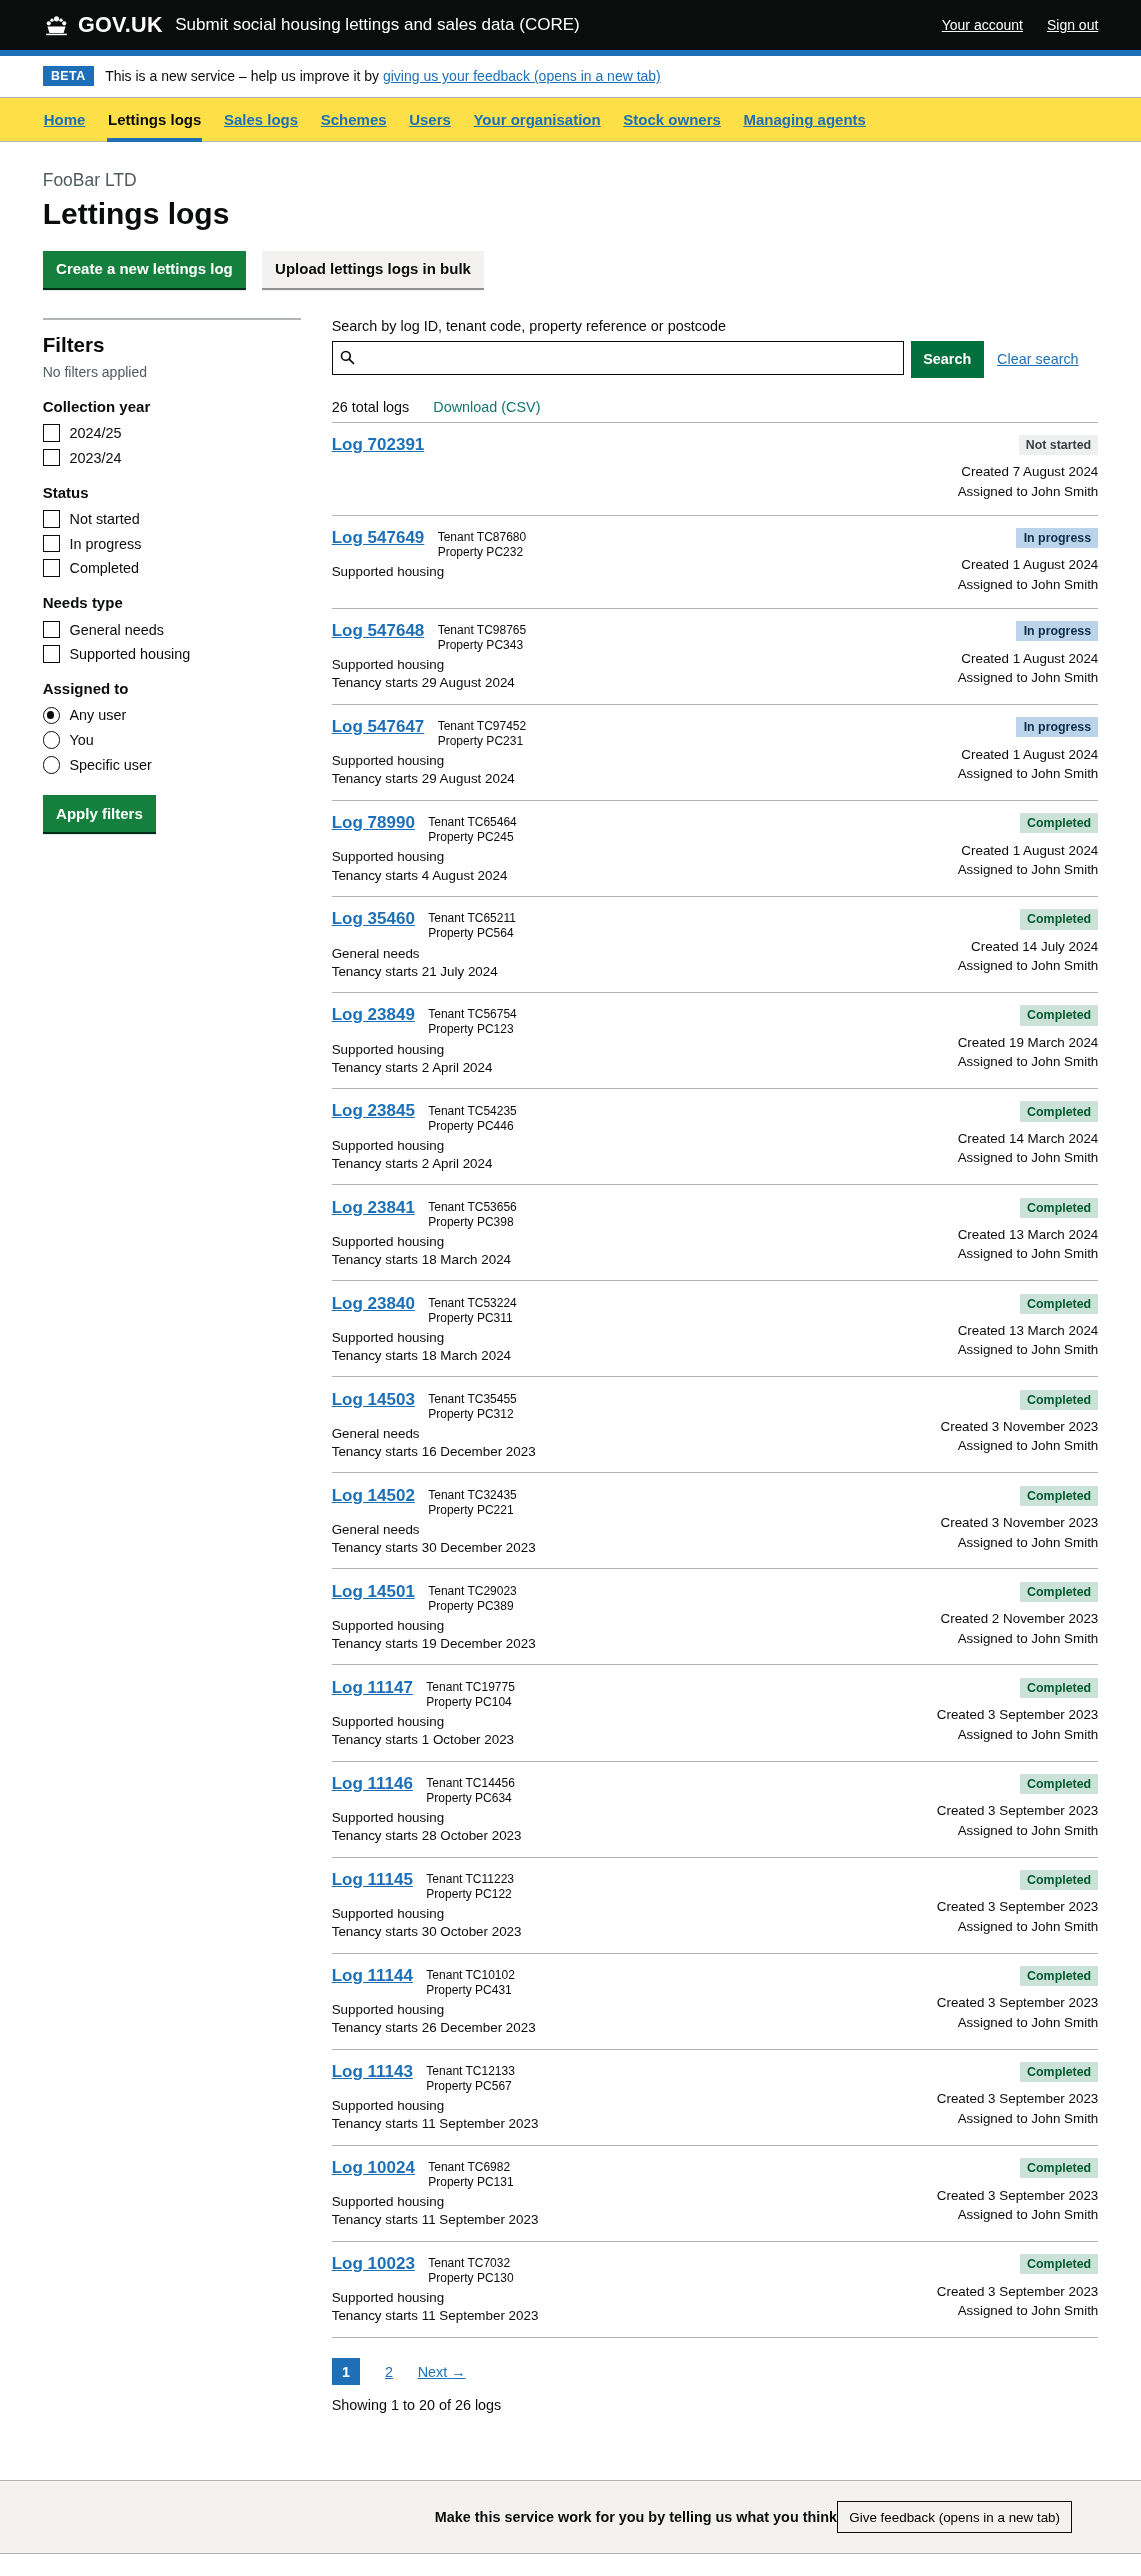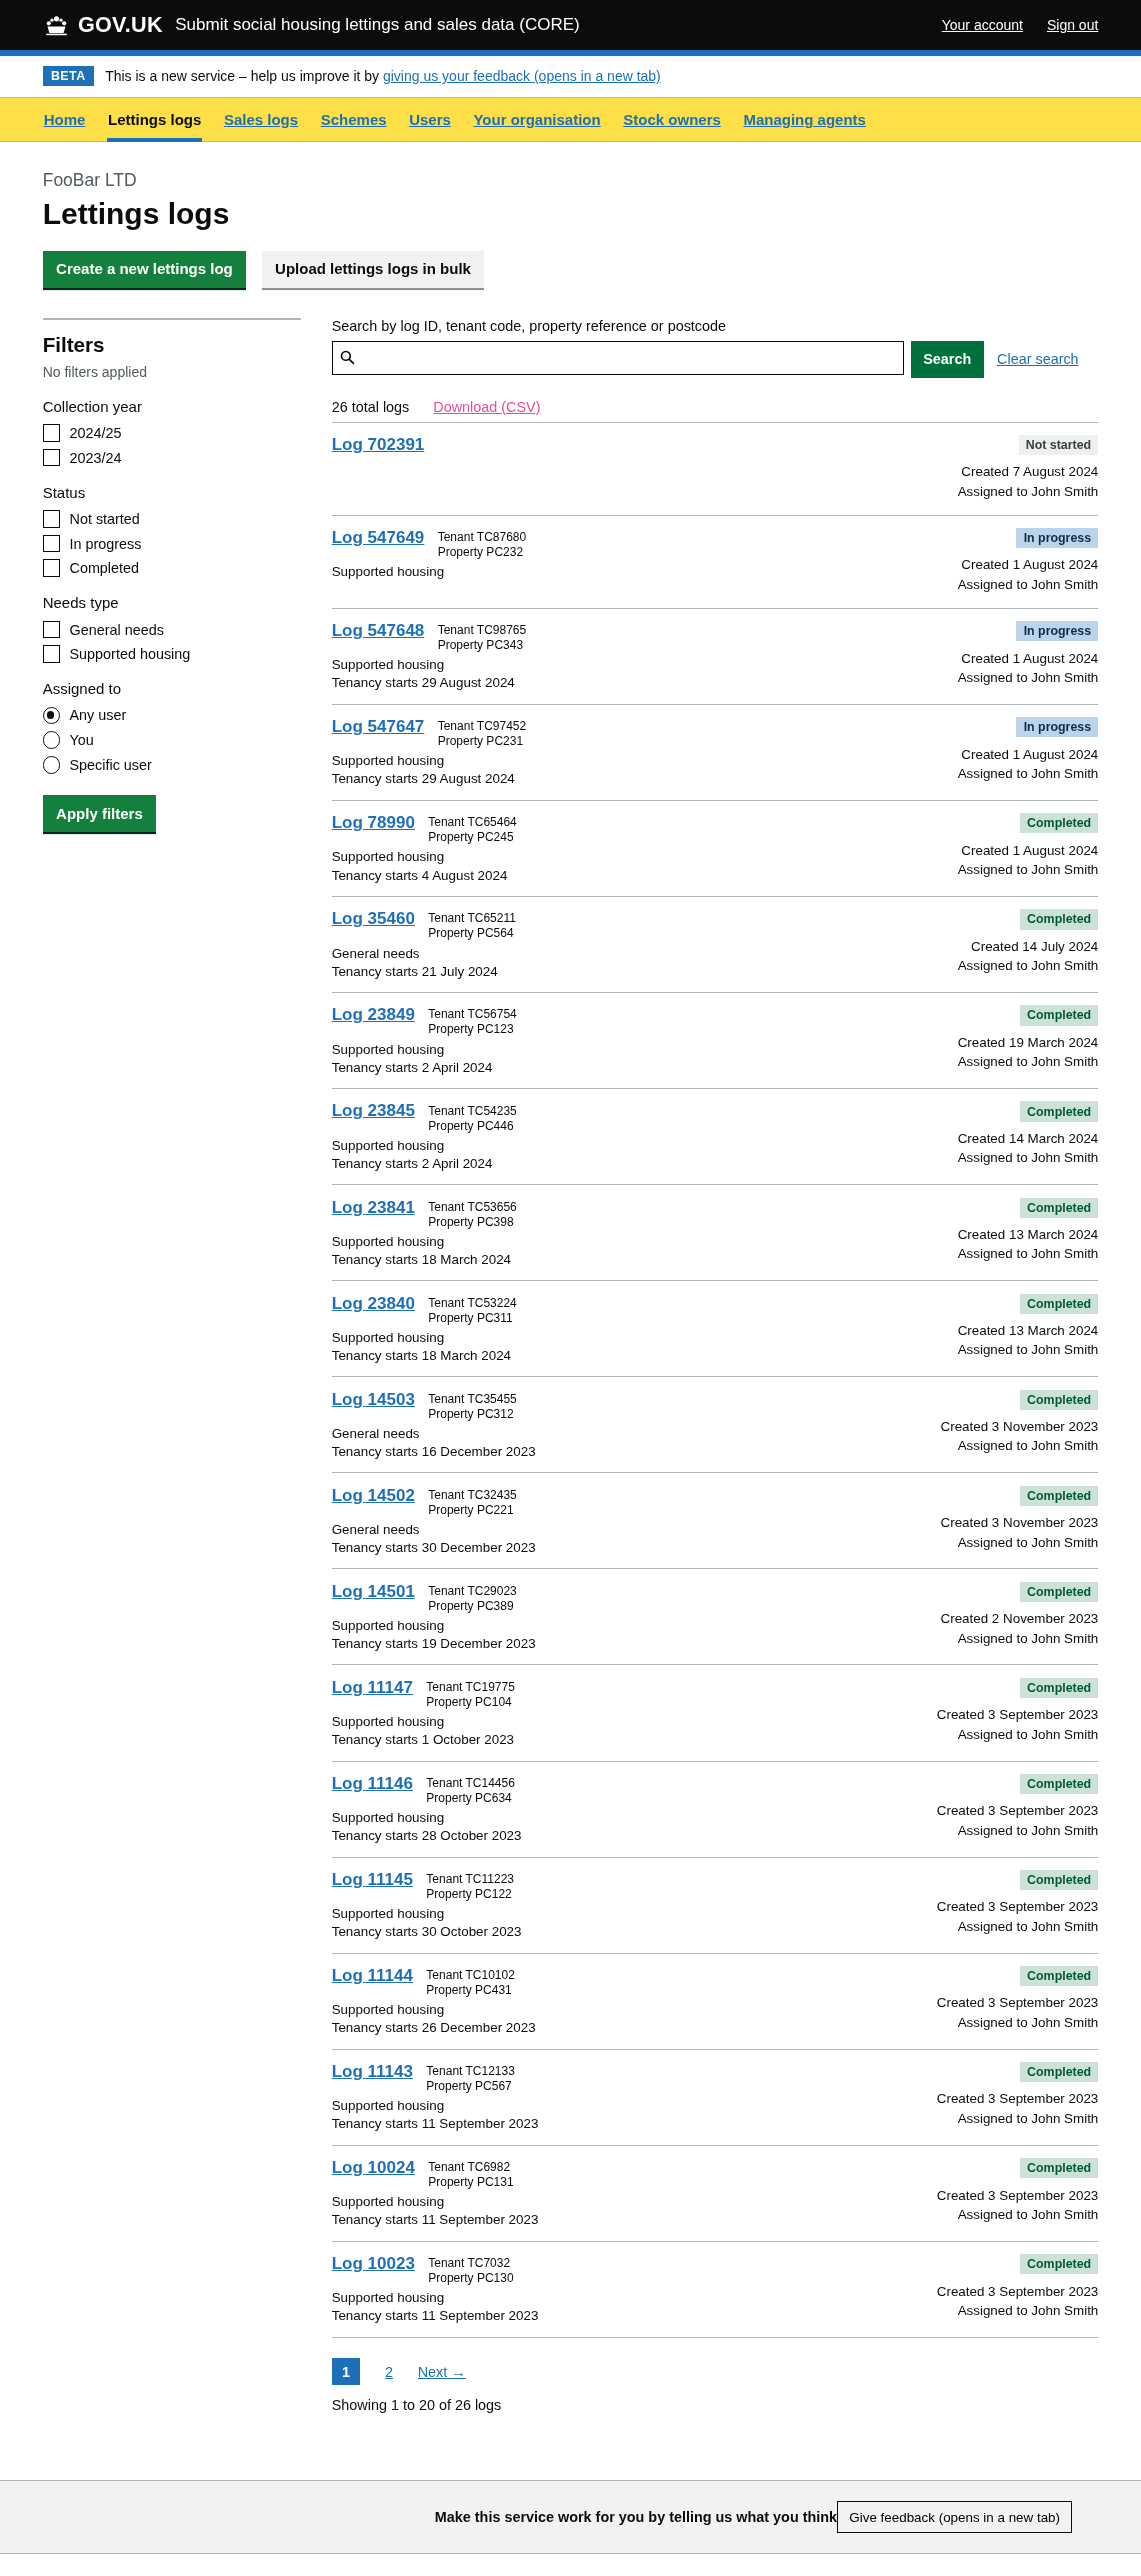--- a/index.html
+++ b/index.html
@@ -166,21 +166,21 @@
     margin: 0 0 7.2px 0;
   }
   .filters-applied {
     font-size: 14px;
     color: #505a5f;
     margin-bottom: 17.5px;
   }
   .filter-group { margin-bottom: 17.5px; }
   .filter-legend {
     font-size: 15px;
-    font-weight: normal;
+    font-weight: bold;
     margin-bottom: 9.3px;
   }
   .check-row {
     display: flex;
     align-items: center;
     margin-bottom: 7.2px;
   }
   .checkbox {
     width: 17.5px; height: 17.5px;
     border: 1.5px solid #0b0c0c;
@@ -255,21 +255,21 @@
 
   
   .count-row {
     display: flex;
     align-items: baseline;
     gap: 24px;
     margin-bottom: 7.2px;
     font-size: 14.4px;
   }
   .count-total { color: #0b0c0c; }
-  .count-download { color: #ec4899; text-decoration: underline; cursor: pointer; }
+  .count-download { color: #0f766e; cursor: pointer; }
 
   
   .log-list { border-top: 1.5px solid #b1b4b6; }
   .log-row {
     border-bottom: 1.5px solid #b1b4b6;
     padding: 12.4px 0 13.4px 0;
     display: flex;
     justify-content: space-between;
     gap: 15.5px;
   }

